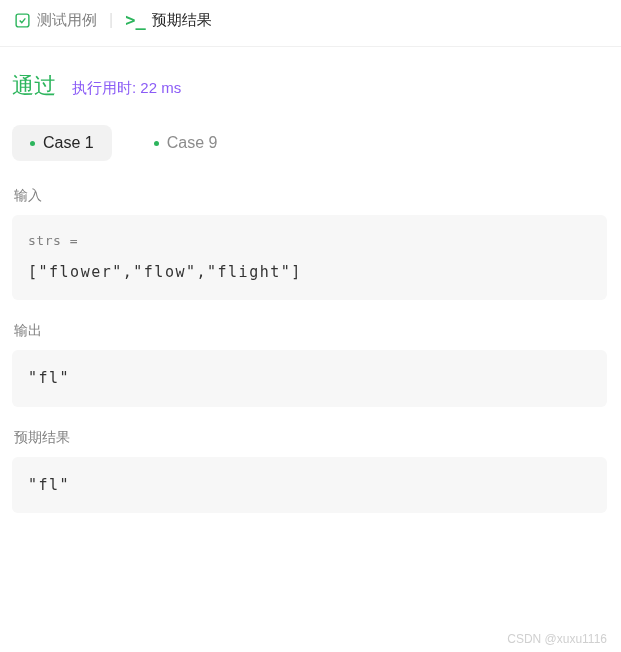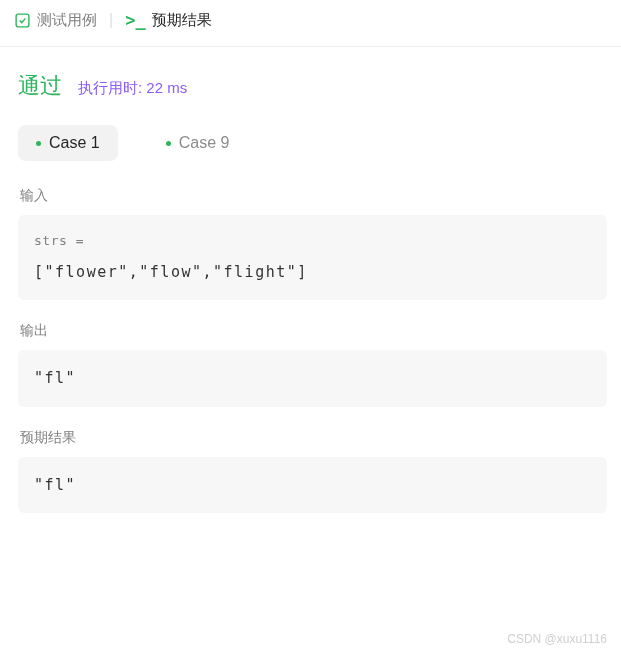--- a/index.html
+++ b/index.html
@@ -3,25 +3,25 @@
   <meta charset="utf-8">
   <style>
     * { box-sizing: border-box; margin: 0; padding: 0; }
     body { font-family: -apple-system, BlinkMacSystemFont, "Segoe UI", "PingFang SC", "Microsoft YaHei", sans-serif; background: #fff; width: 621px; height: 652px; overflow: hidden; position: relative; }
     .tab-bar { display: flex; align-items: center; padding: 10px 14px 16px 14px; border-bottom: 1px solid #f0f0f0; gap: 12px; }
     .tab { display: flex; align-items: center; gap: 6px; color: #808080; font-size: 15px; cursor: pointer; }
     .tab.active { color: #262626; font-weight: 500; }
     .tab .check-icon svg { display: block; }
     .tab .prompt-icon { color: #2db55d; font-weight: 700; font-family: monospace; font-size: 17px; }
     .divider { color: #e0e0e0; font-size: 16px; }
-    .content { padding: 24px 14px 0 18px; }
+    .content { padding: 24px 14px 0 12px; }
     .status-line { display: flex; align-items: baseline; gap: 16px; margin-bottom: 24px; }
     .status { color: #2db55d; font-size: 22px; }
     .runtime { color: #8b5cf6; font-size: 15px; }
-    .case-tabs { display: flex; align-items: center; gap: 30px; margin-bottom: 26px; }
+    .case-tabs { display: flex; align-items: center; gap: 24px; margin-bottom: 26px; }
     .case-tab { display: flex; align-items: center; gap: 8px; padding: 9px 18px; border-radius: 8px; cursor: pointer; font-size: 16px; color: #8c8c8c; }
     .case-tab.active { background: #f2f2f2; color: #262626; font-weight: 500; }
     .case-tab .dot { width: 5px; height: 5px; background: #2db55d; border-radius: 50%; display: inline-block; }
     .section { margin-bottom: 22px; }
     .section-label { color: #808080; font-size: 14px; margin-bottom: 10px; padding-left: 2px; }
     .code-block { background: #f7f7f7; padding: 14px 16px; border-radius: 6px; font-family: "SFMono-Regular", Menlo, Consolas, monospace; font-size: 15px; color: #333; line-height: 1.9; letter-spacing: 1.5px; }
     .code-block .var-line { color: #808080; font-size: 13px; letter-spacing: 0.5px; margin-bottom: 4px; }
     .watermark { position: absolute; bottom: 6px; right: 14px; color: #d0d0d0; font-size: 12px; }
   </style>
 </head>

